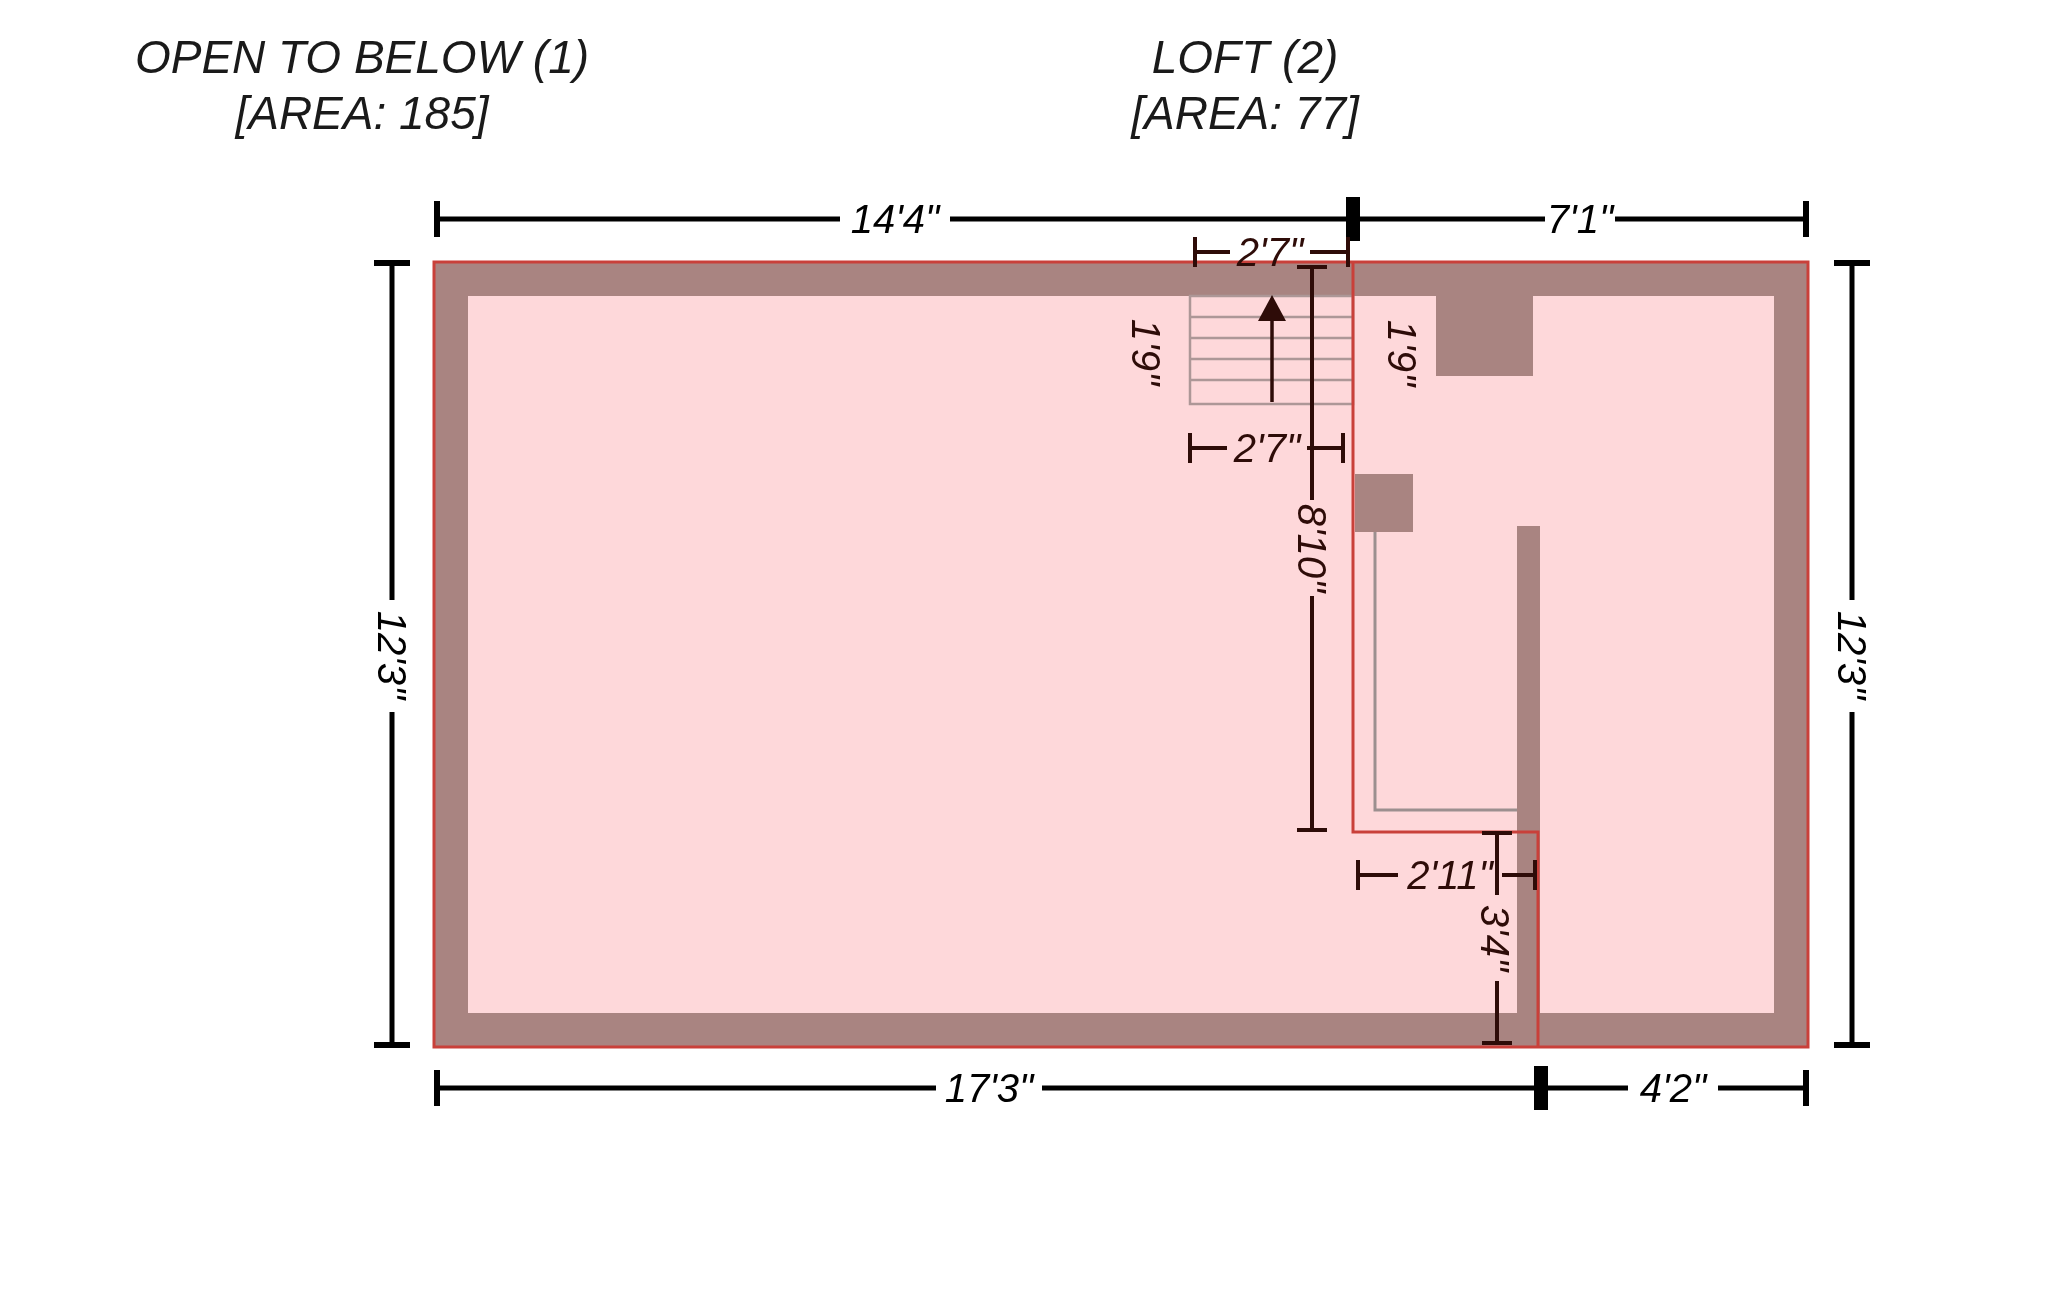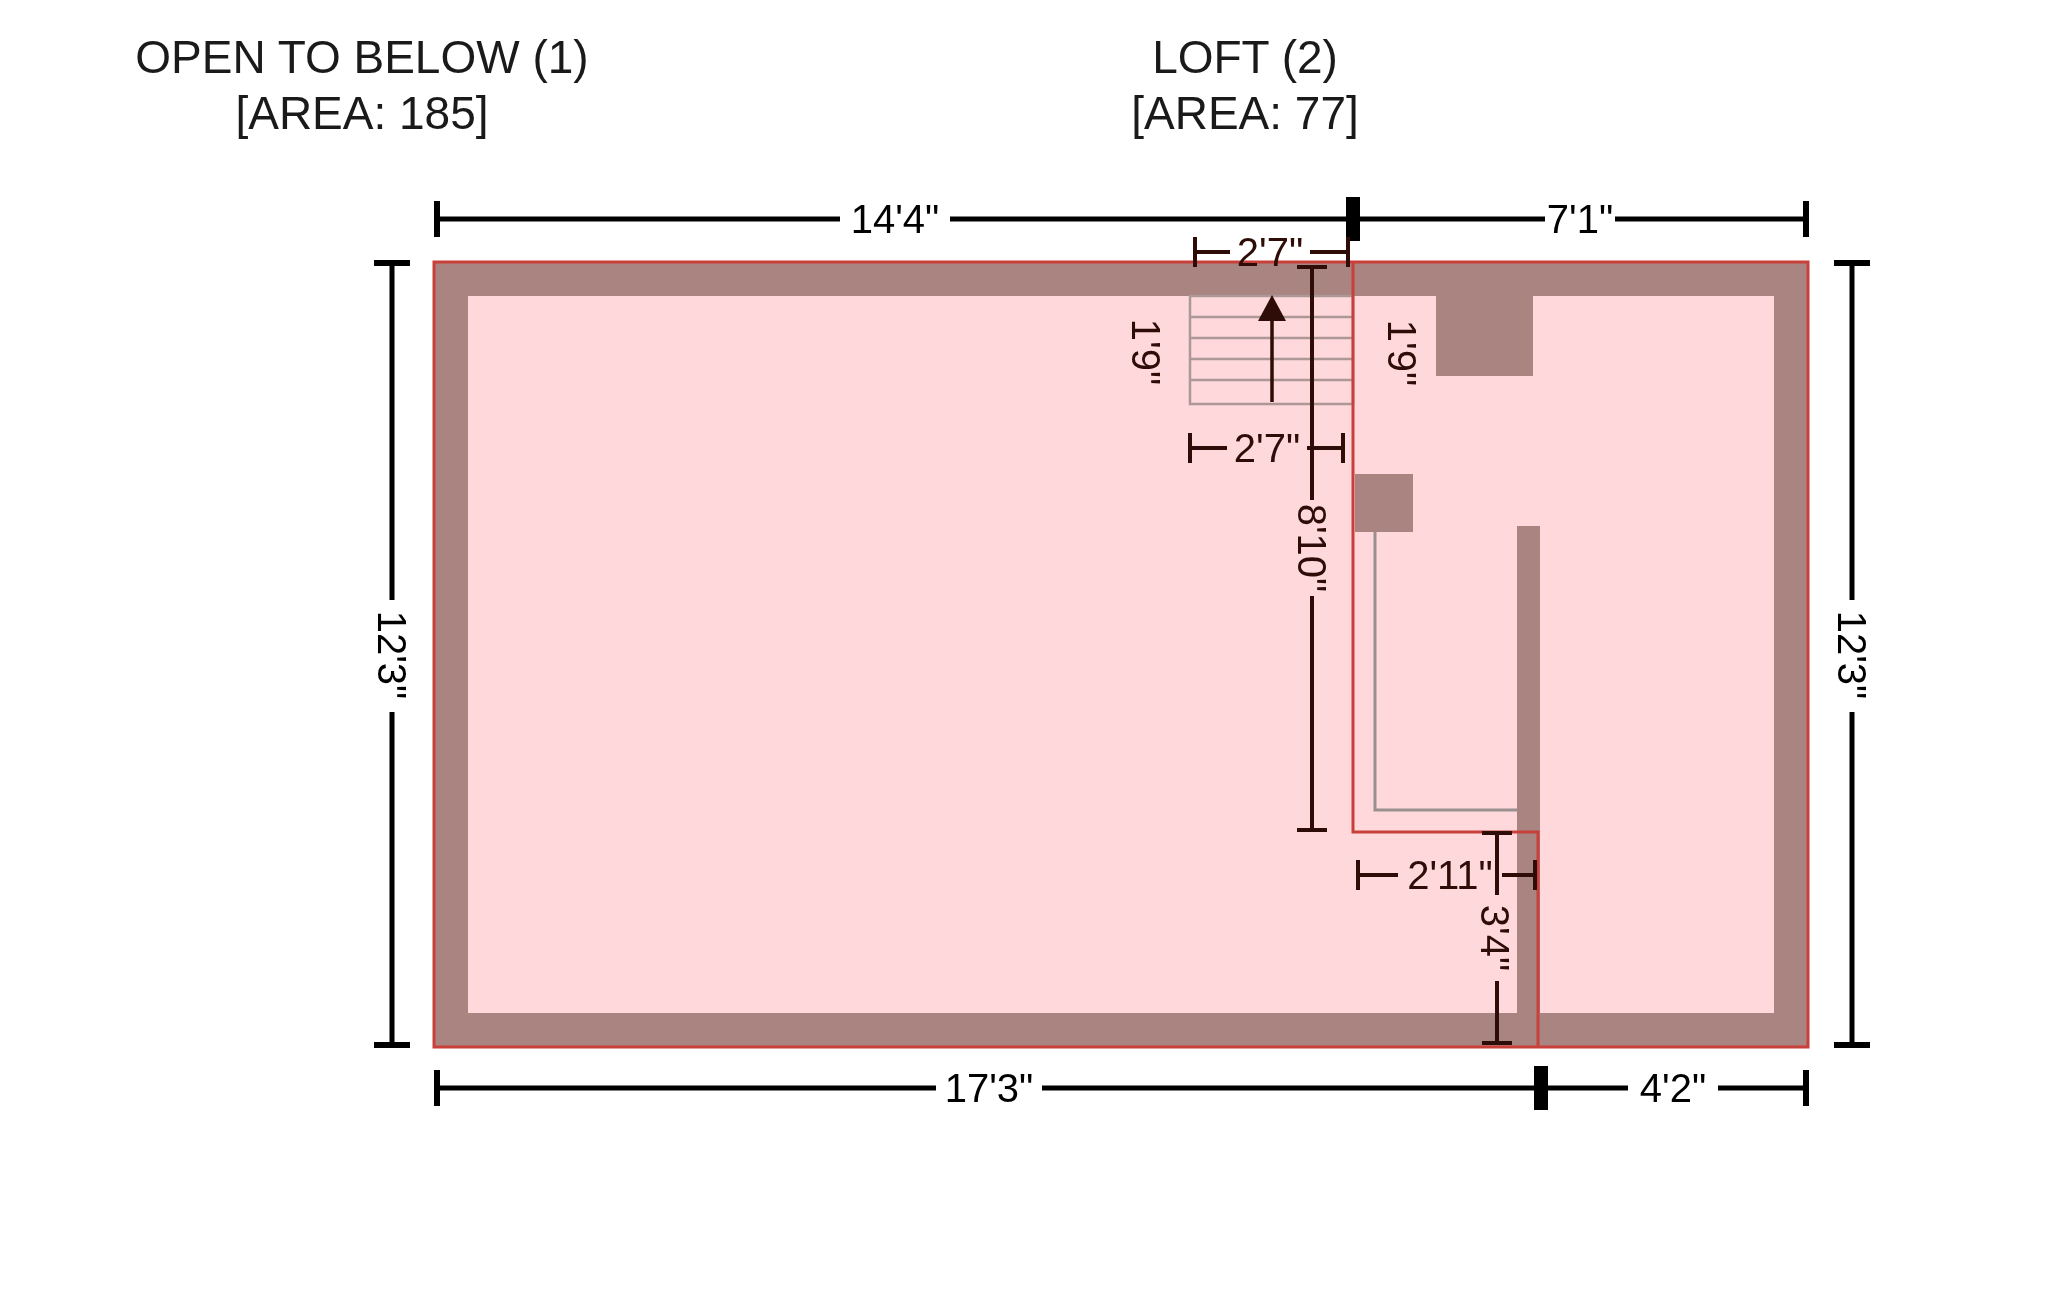--- a/index.html
+++ b/index.html
@@ -1,20 +1,21 @@
 <!DOCTYPE html>
 <html style="--floor: #fed8da; --wall: #a98481; --outline-red: #c9403a; --dim-black: #000000; --dim-dark: #2e0c08; --stair-line: #ad9797; --railing: #9c8f8f; --text-black: #1a1a1a;"><head>
 <meta charset="utf-8">
 <style>
   html,body{margin:0;padding:0;background:#ffffff;}
   .page{
     position:relative;
     width:1857px;height:1290px;
     background:#ffffff;
     font-family:"Liberation Sans", sans-serif;
+    font-style:italic;
   }
   svg{display:block;}
   
   .floor      {fill:var(--floor);}
   .wall       {fill:var(--wall);}
   
   .redline    {stroke:var(--outline-red);stroke-width:3;fill:none;}
   .dim-black  {stroke:var(--dim-black);stroke-width:5;fill:none;}
   .dim-black-thin{stroke:var(--dim-black);stroke-width:6;fill:none;}
   .dim-dark   {stroke:var(--dim-dark);stroke-width:4;fill:none;}

